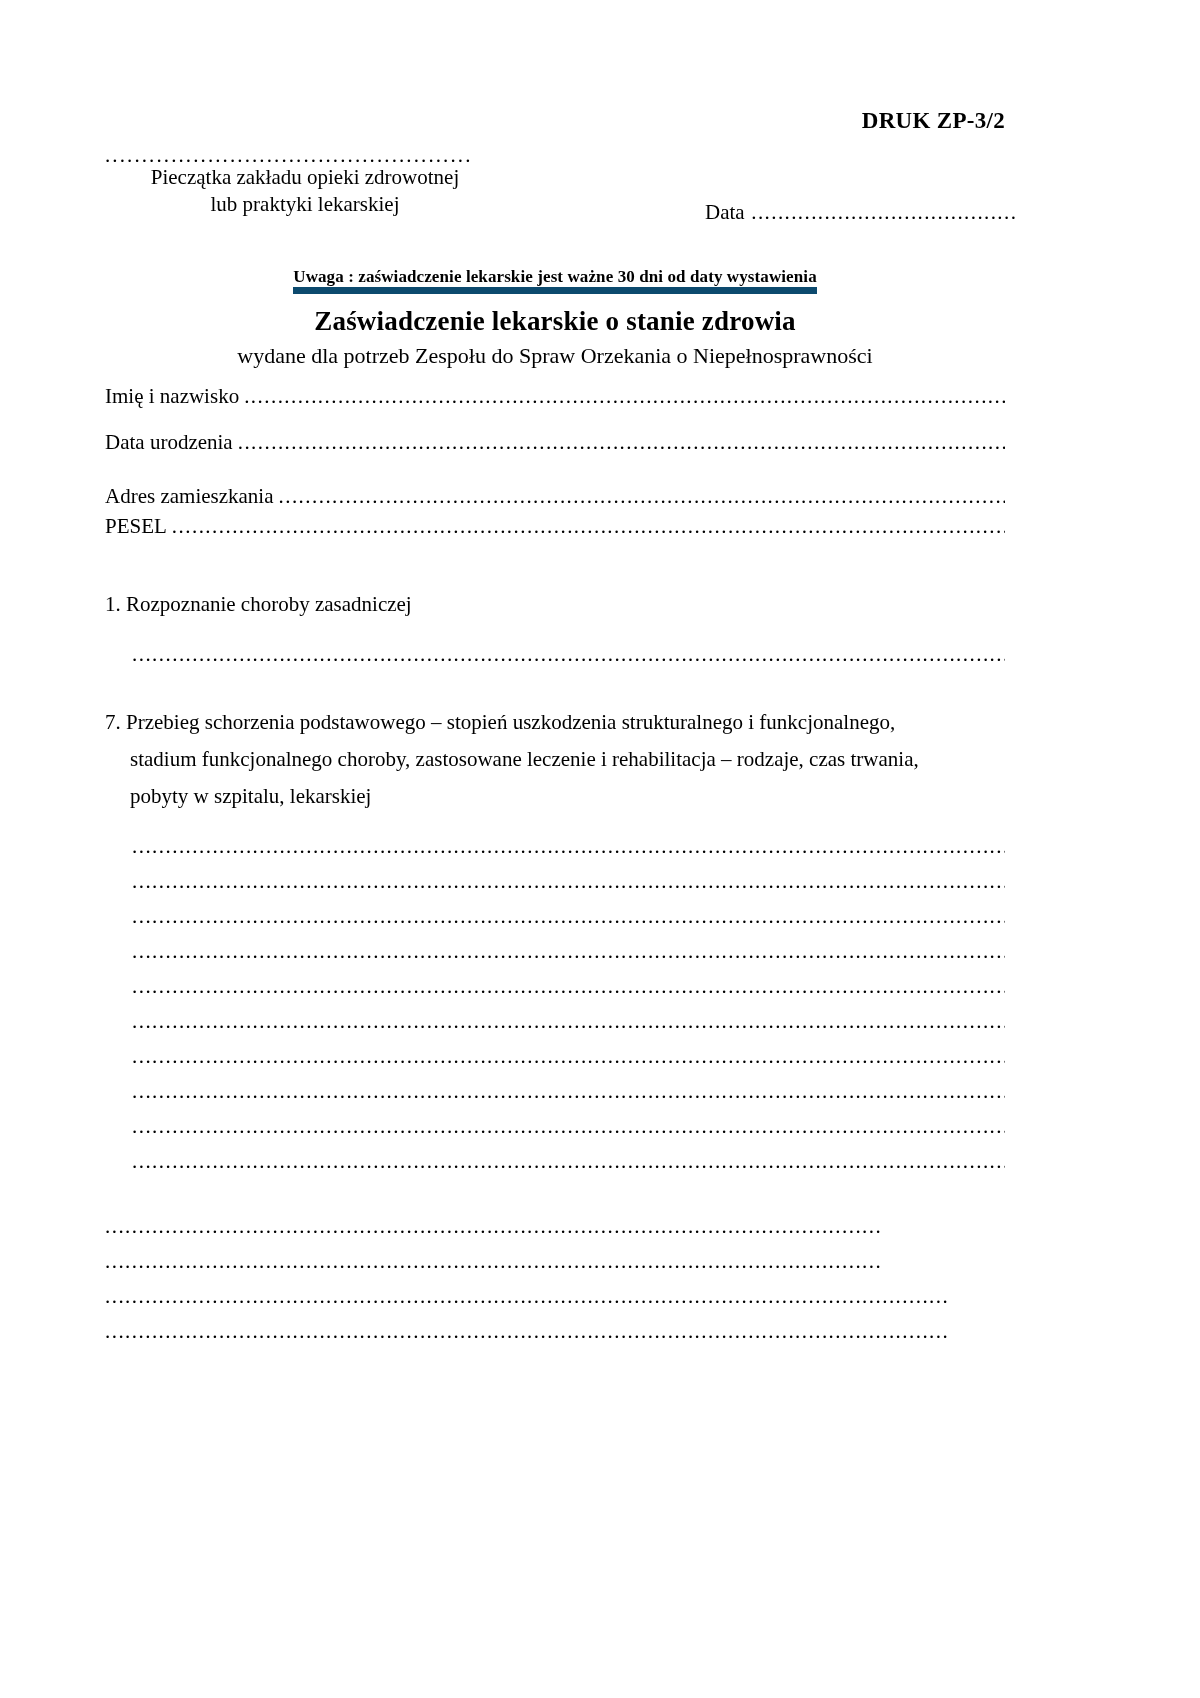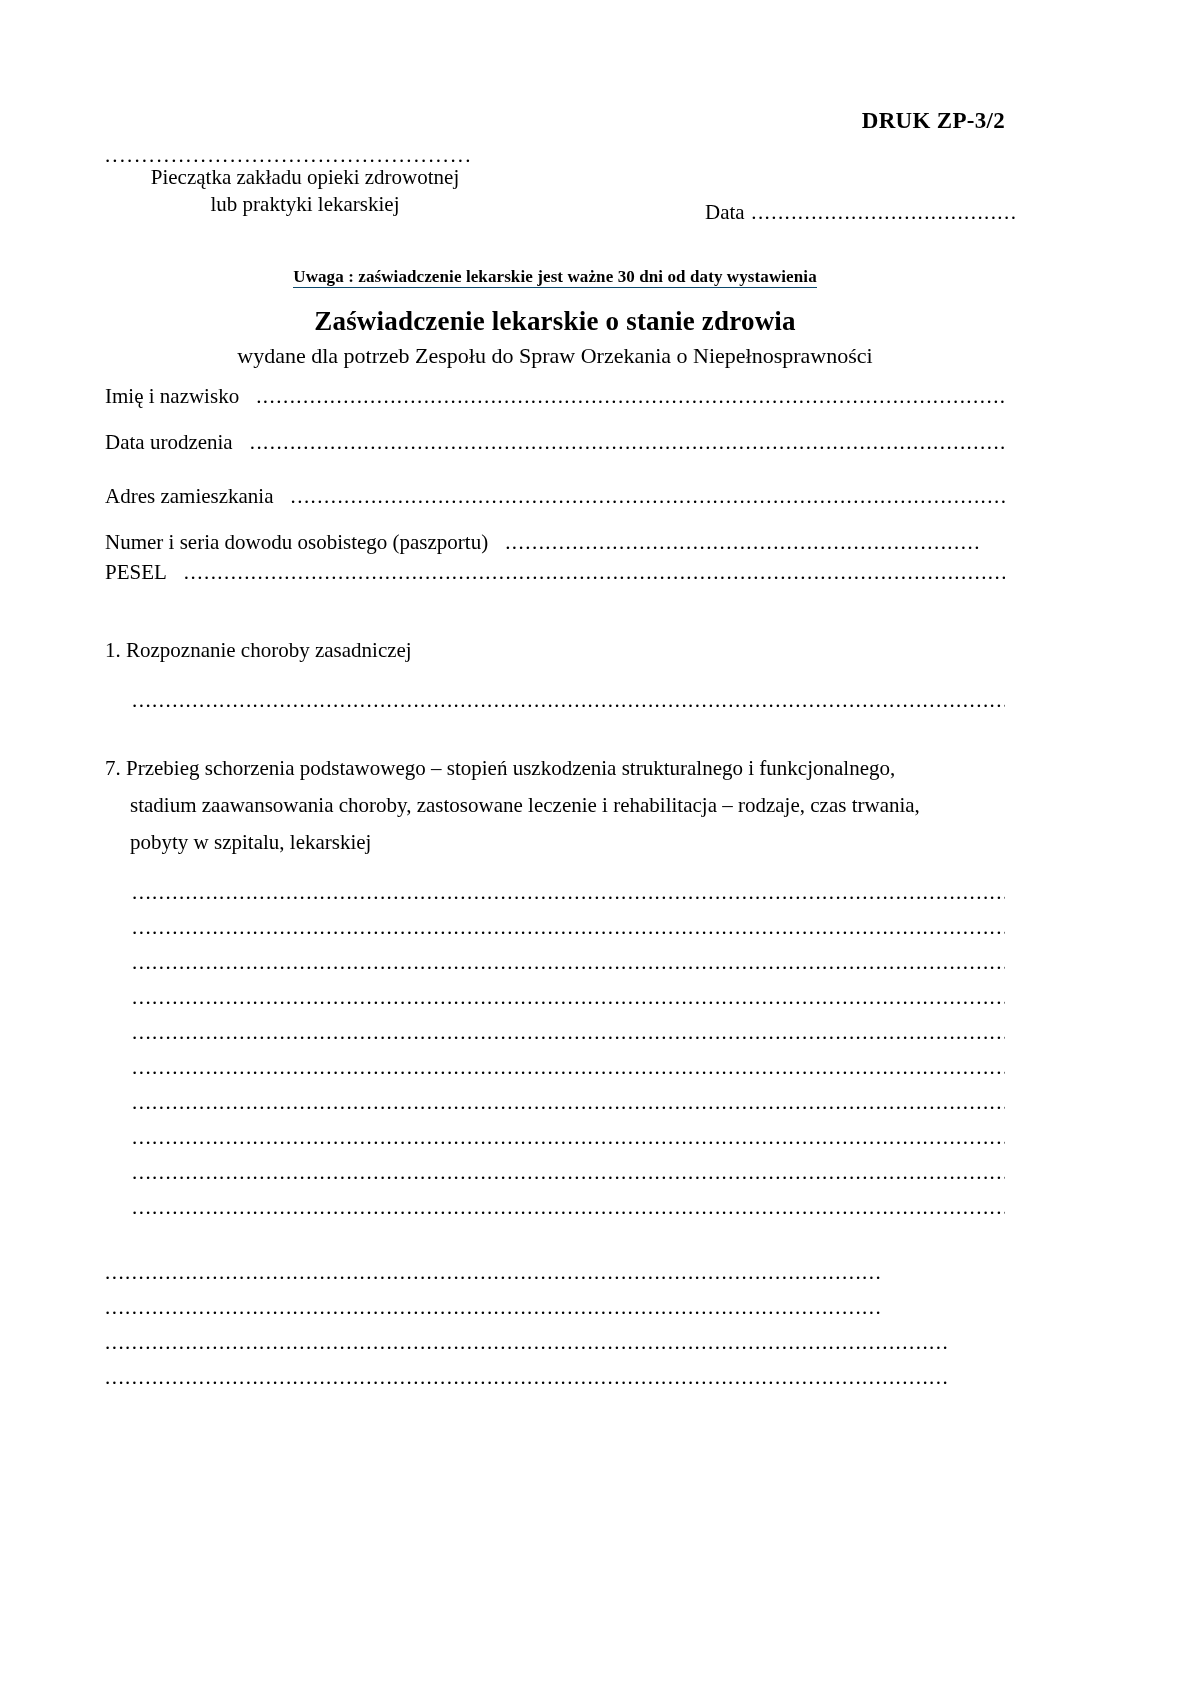--- a/index.html
+++ b/index.html
@@ -84,21 +84,21 @@
     position: absolute;
     top: 267px;
     left: 0;
     width: 900px;
     text-align: center;
     font-size: 17px;
     font-weight: bold;
     letter-spacing: 0.1px;
   }
   .notice span {
-    border-bottom: 1px solid #0c4a6e;
+    border-bottom: 7px solid #0c4a6e;
     padding-bottom: 1px;
   }
 
   
   .title {
     position: absolute;
     top: 306px;
     left: 0;
     width: 900px;
     text-align: center;
@@ -123,21 +123,20 @@
     width: 900px;
   }
   .field-row {
     position: relative;
     display: flex;
     align-items: flex-start;
     font-size: 21px;
     line-height: 24px;
     overflow: hidden;
     white-space: nowrap;
-    gap: 12px;
   }
   .field-label { flex: 0 0 auto; padding-right: 5px; }
   .field-dots {
     flex: 1 1 auto;
     overflow: hidden;
     white-space: nowrap;
     letter-spacing: 1.45px;
     font-size: 21px;
   }
 
@@ -193,37 +192,33 @@
           <span class="field-dots">................................................................................................................................</span>
         </div>
         <div class="field-row" style="margin-top: 22px;">
           <span class="field-label">Data urodzenia</span>
           <span class="field-dots">.................................................................................................................................</span>
         </div>
         <div class="field-row" style="margin-top: 30px;">
           <span class="field-label">Adres zamieszkania</span>
           <span class="field-dots">........................................................................................................................</span>
         </div>
-        <div class="field-row" style="margin-top: 22px;">
-          <span class="field-label">Numer i seria dowodu osobistego (paszportu)</span>
-          <span class="field-dots">.......................................................................</span>
-        </div>
         <div class="field-row" style="margin-top: 6px;">
           <span class="field-label">PESEL</span>
           <span class="field-dots">........................................................................................................................................</span>
         </div>
         <div style="margin-top: 48px;">
           <div class="section-head">1. Rozpoznanie choroby zasadniczej</div>
           <div style="margin-top: 14px;">
             <div class="rule indent">............................................................................................................................................</div>
           </div>
         </div>
         <div style="margin-top: 32px;">
           <div class="section-head">7. Przebieg schorzenia podstawowego – stopień uszkodzenia strukturalnego i funkcjonalnego,</div>
-          <div class="section-cont">stadium zaawansowania choroby, zastosowane leczenie i rehabilitacja – rodzaje, czas trwania,</div>
+          <div class="section-cont">stadium funkcjonalnego choroby, zastosowane leczenie i rehabilitacja – rodzaje, czas trwania,</div>
           <div class="section-cont">pobyty w szpitalu, lekarskiej</div>
           <div style="margin-top: 14px;">
             <div class="rule indent">............................................................................................................................................</div>
             <div class="rule indent">............................................................................................................................................</div>
             <div class="rule indent">............................................................................................................................................</div>
             <div class="rule indent">............................................................................................................................................</div>
             <div class="rule indent">............................................................................................................................................</div>
             <div class="rule indent">.............................................................................................................................................</div>
             <div class="rule indent">..............................................................................................................................................</div>
             <div class="rule indent">.............................................................................................................................................</div>

